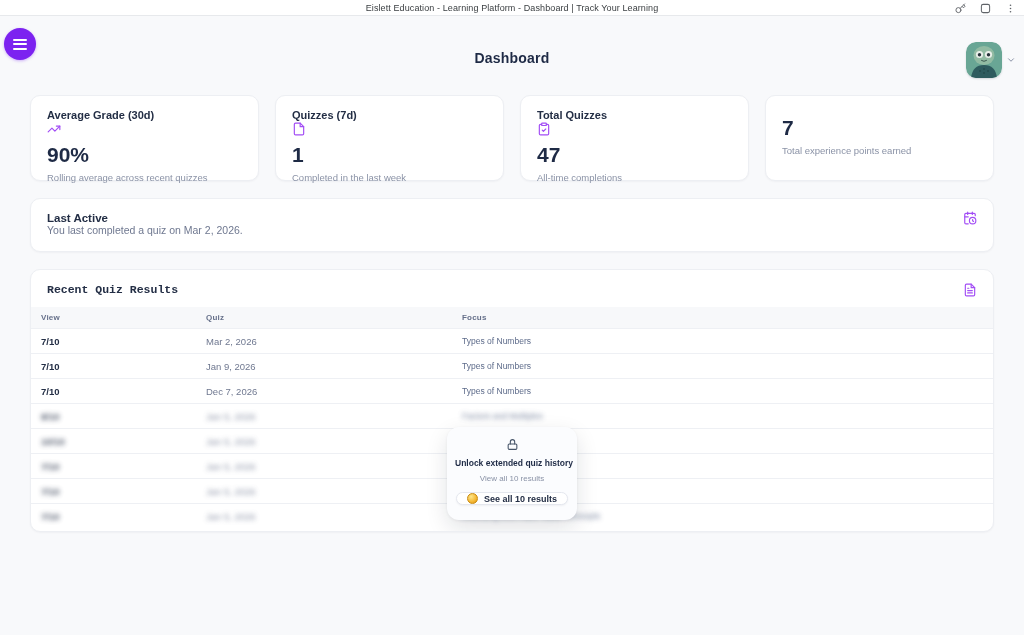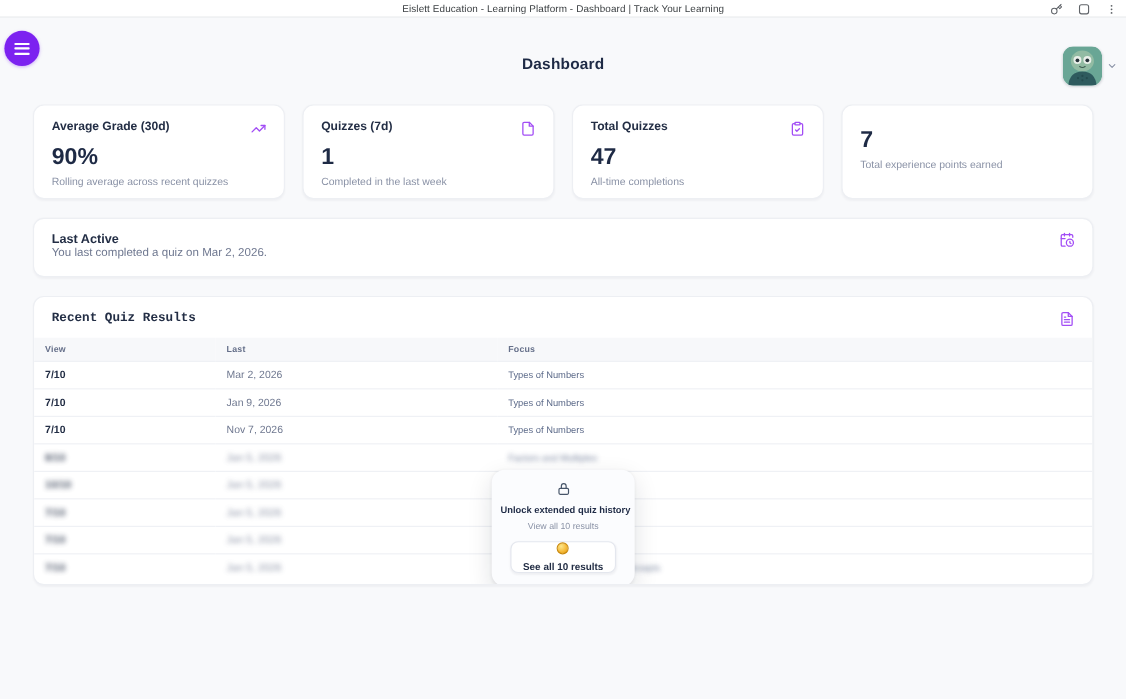--- a/index.html
+++ b/index.html
@@ -44,21 +44,21 @@
   
   .main { width:964px; margin:15px auto 0; }
   .card {
     background:#fff; border:1px solid #edeff3; border-radius:10px;
     box-shadow:0 1px 2px rgba(16,24,40,.04);
   }
 
   
   .stats { display:grid; grid-template-columns:repeat(4,1fr); gap:16px; }
   .stat-card { padding:13px 16px 12px; height:86px; }
-  .stat-top { display:flex; align-items:flex-start; justify-content:space-between; }
+  .stat-top { display:flex; align-items:flex-start; justify-content:space-between;flex-direction:column; }
   .stat-label { font-size:11px; font-weight:700; color:#232e45; }
   .stat-icon { color:#a24df5; margin-top:1px; }
   .stat-value { font-size:21px; font-weight:800; color:#1e2a45; margin-top:7px; }
   .stat-sub { font-size:9.5px; color:#8a92a6; margin-top:5px; }
 
   
   .last-active { margin-top:17px; padding:13px 16px 15px; position:relative; }
   .panel-title { font-size:11.5px; font-weight:700; color:#232e45; }
   .last-active-text { font-size:10.5px; color:#6f7890; margin-top:0; }
   .panel-icon { position:absolute; right:16px; top:12px; color:#a24df5; }
@@ -87,21 +87,20 @@
   }
   .lock-wrap { display:flex; justify-content:center; color:#475569; }
   .overlay-title { font-size:8.5px; font-weight:700; color:#1e2a45; margin-top:7px; white-space:nowrap; }
   .overlay-sub { font-size:8px; color:#8a92a6; margin-top:6px;text-align:center; }
   .overlay-btn {
     margin-top:9px; display:inline-flex; align-items:center; gap:6px;
     background:#fff; border:1px solid #e4e7ee; border-radius:7px;
     padding:0 10px; cursor:pointer; font-family:inherit;
     font-size:9px; font-weight:700; color:#232e45;
     box-shadow:0 1px 2px rgba(16,24,40,.05);
-    flex-direction:column;
   }
   .coin {
     width:11px; height:11px; border-radius:50%;
     background:radial-gradient(circle at 35% 30%, #fde68a, #f4b734 60%, #d9920c);
     border:1px solid #c98a10; display:inline-block;
   }
 </style>
 </head>
 <body>
 
@@ -249,38 +248,38 @@
 
     <table>
       <colgroup>
           <col class="c-grade">
           <col class="c-date">
           <col>
         </colgroup>
       <thead>
         <tr>
           <th>View</th>
-          <th>Last</th>
+          <th>Quiz</th>
           <th>Focus</th>
         </tr>
       </thead>
       <tbody>
           <tr>
     <td class="grade">7/10</td>
     <td class="date">Mar 2, 2026</td>
     <td class="focus">Types of Numbers</td>
   </tr>
           <tr>
     <td class="grade">7/10</td>
     <td class="date">Jan 9, 2026</td>
     <td class="focus">Types of Numbers</td>
   </tr>
           <tr>
     <td class="grade">7/10</td>
-    <td class="date">Nov 7, 2026</td>
+    <td class="date">Dec 7, 2026</td>
     <td class="focus">Types of Numbers</td>
   </tr>
           <tr class="blurred">
     <td class="grade">8/10</td>
     <td class="date">Jan 5, 2026</td>
     <td class="focus">Factors and Multiples</td>
   </tr>
           <tr class="blurred">
     <td class="grade">10/10</td>
     <td class="date">Jan 5, 2026</td>

